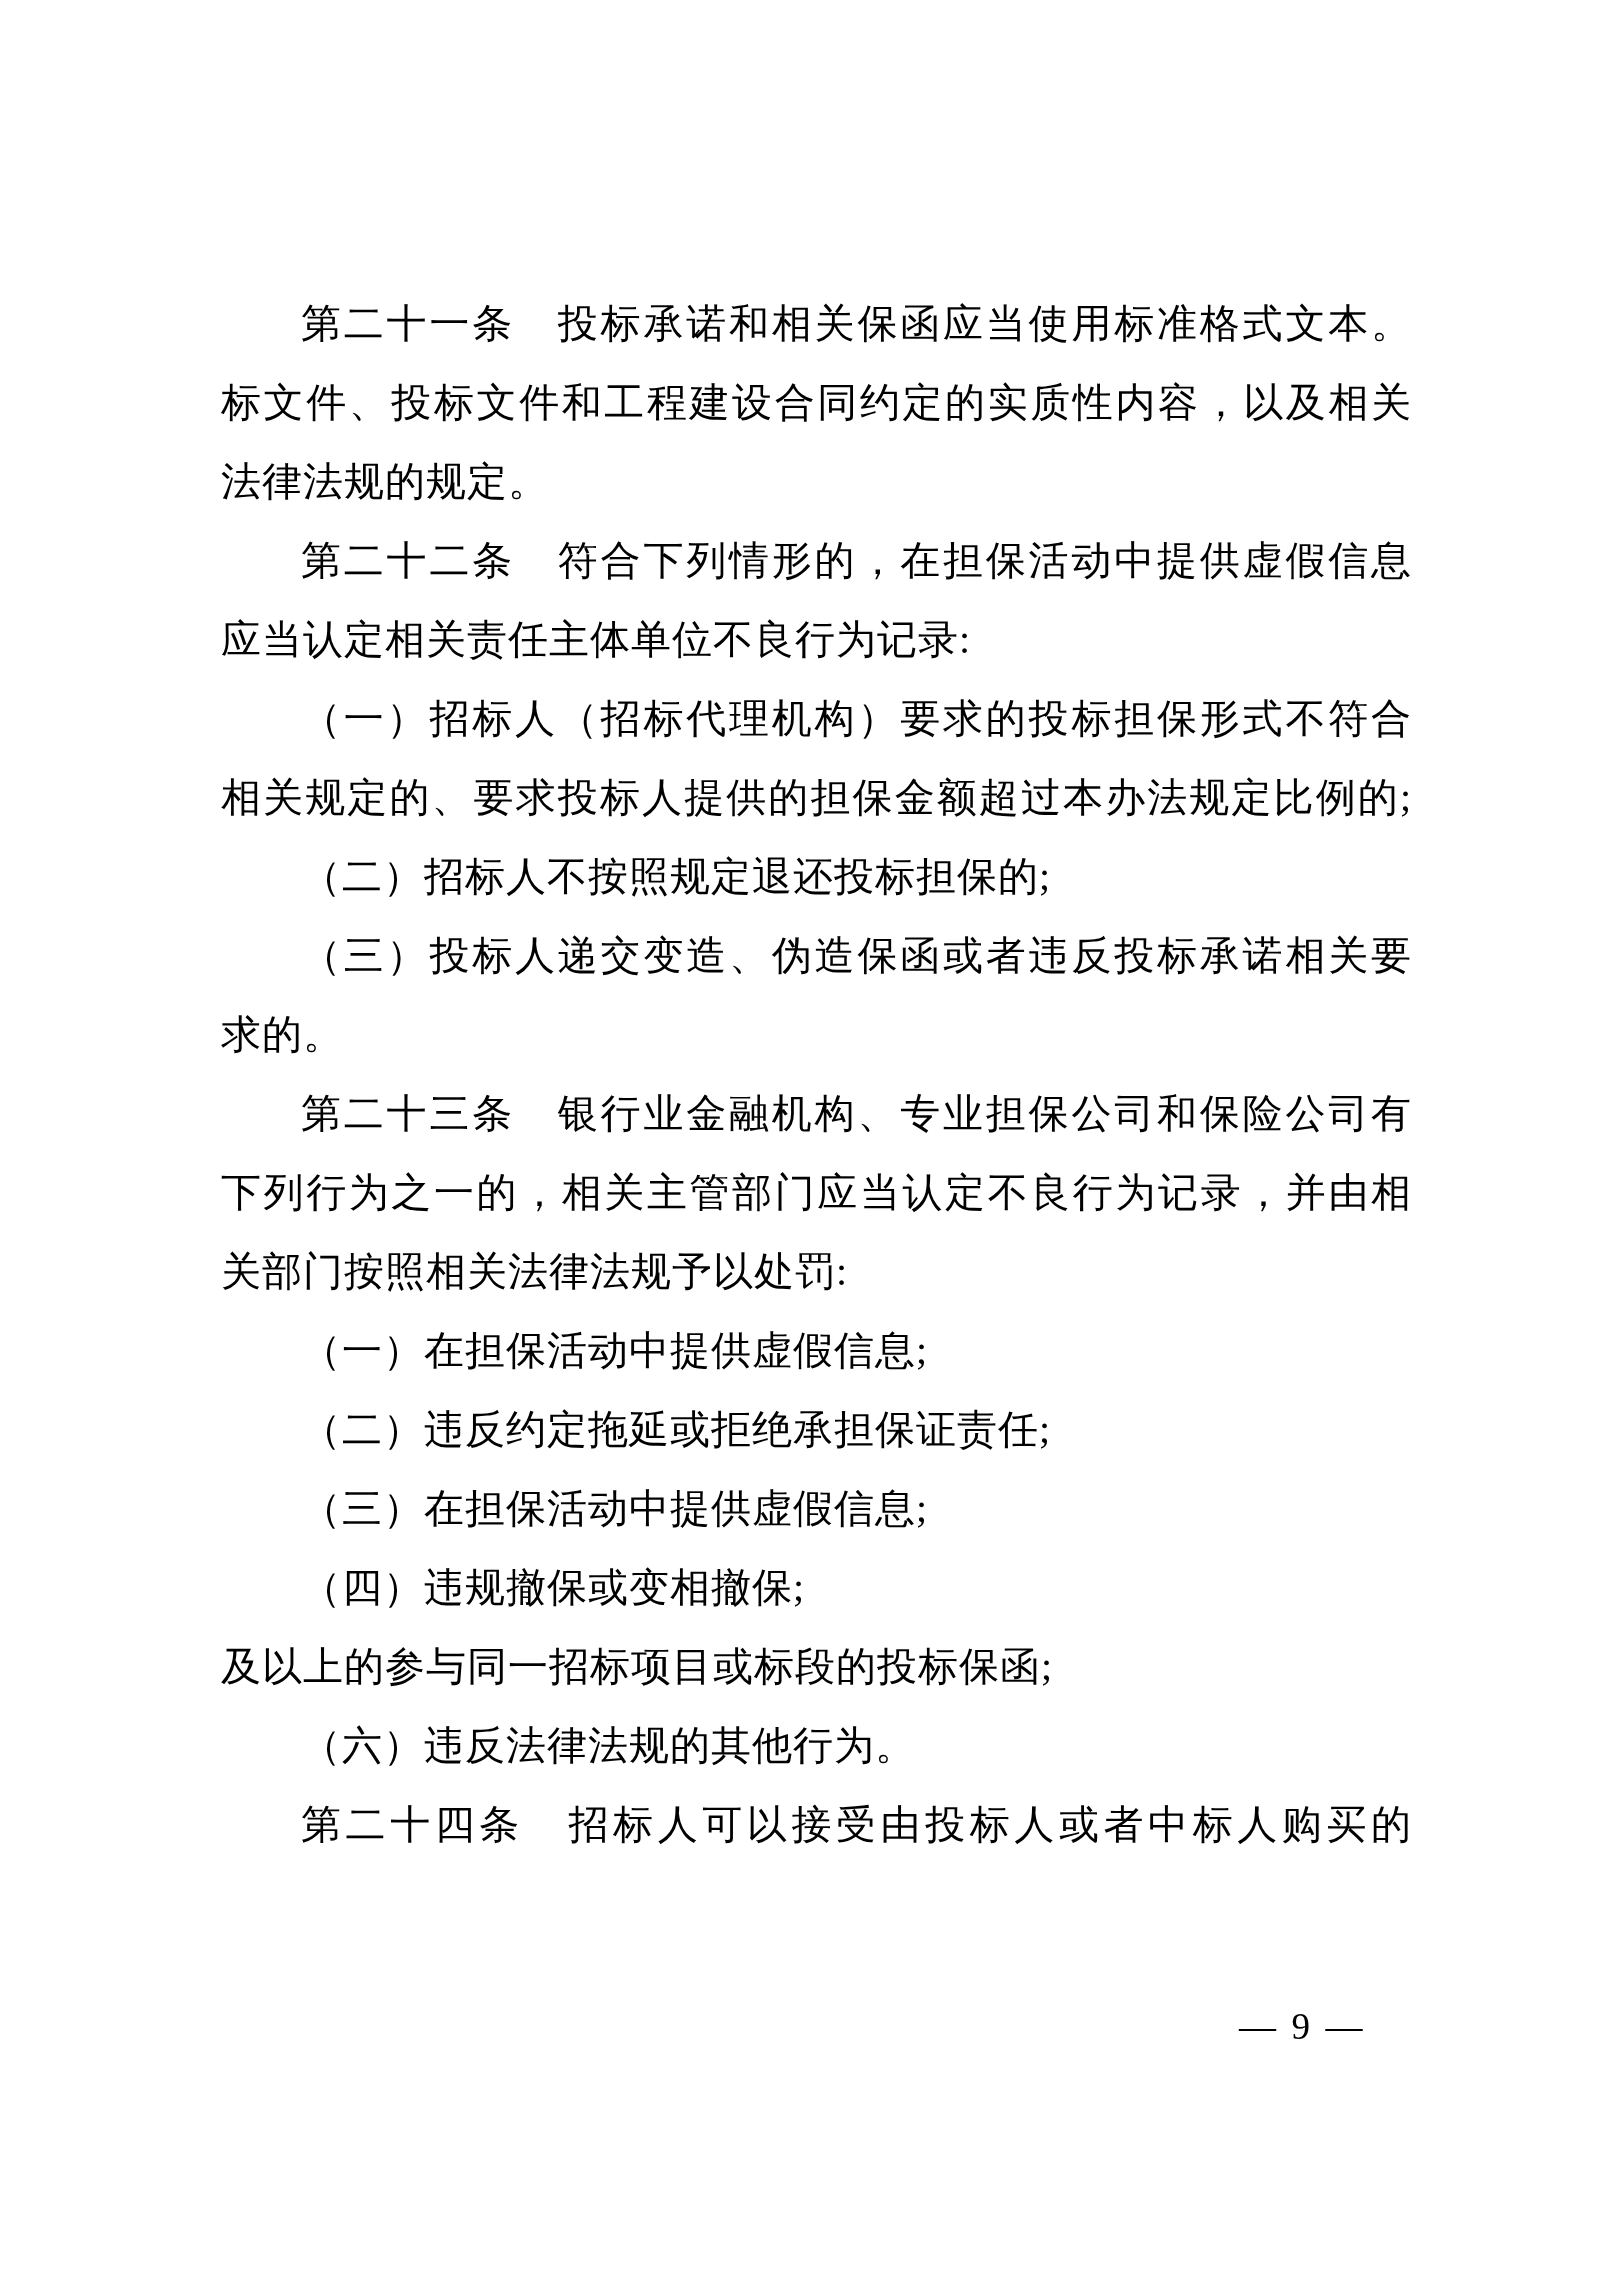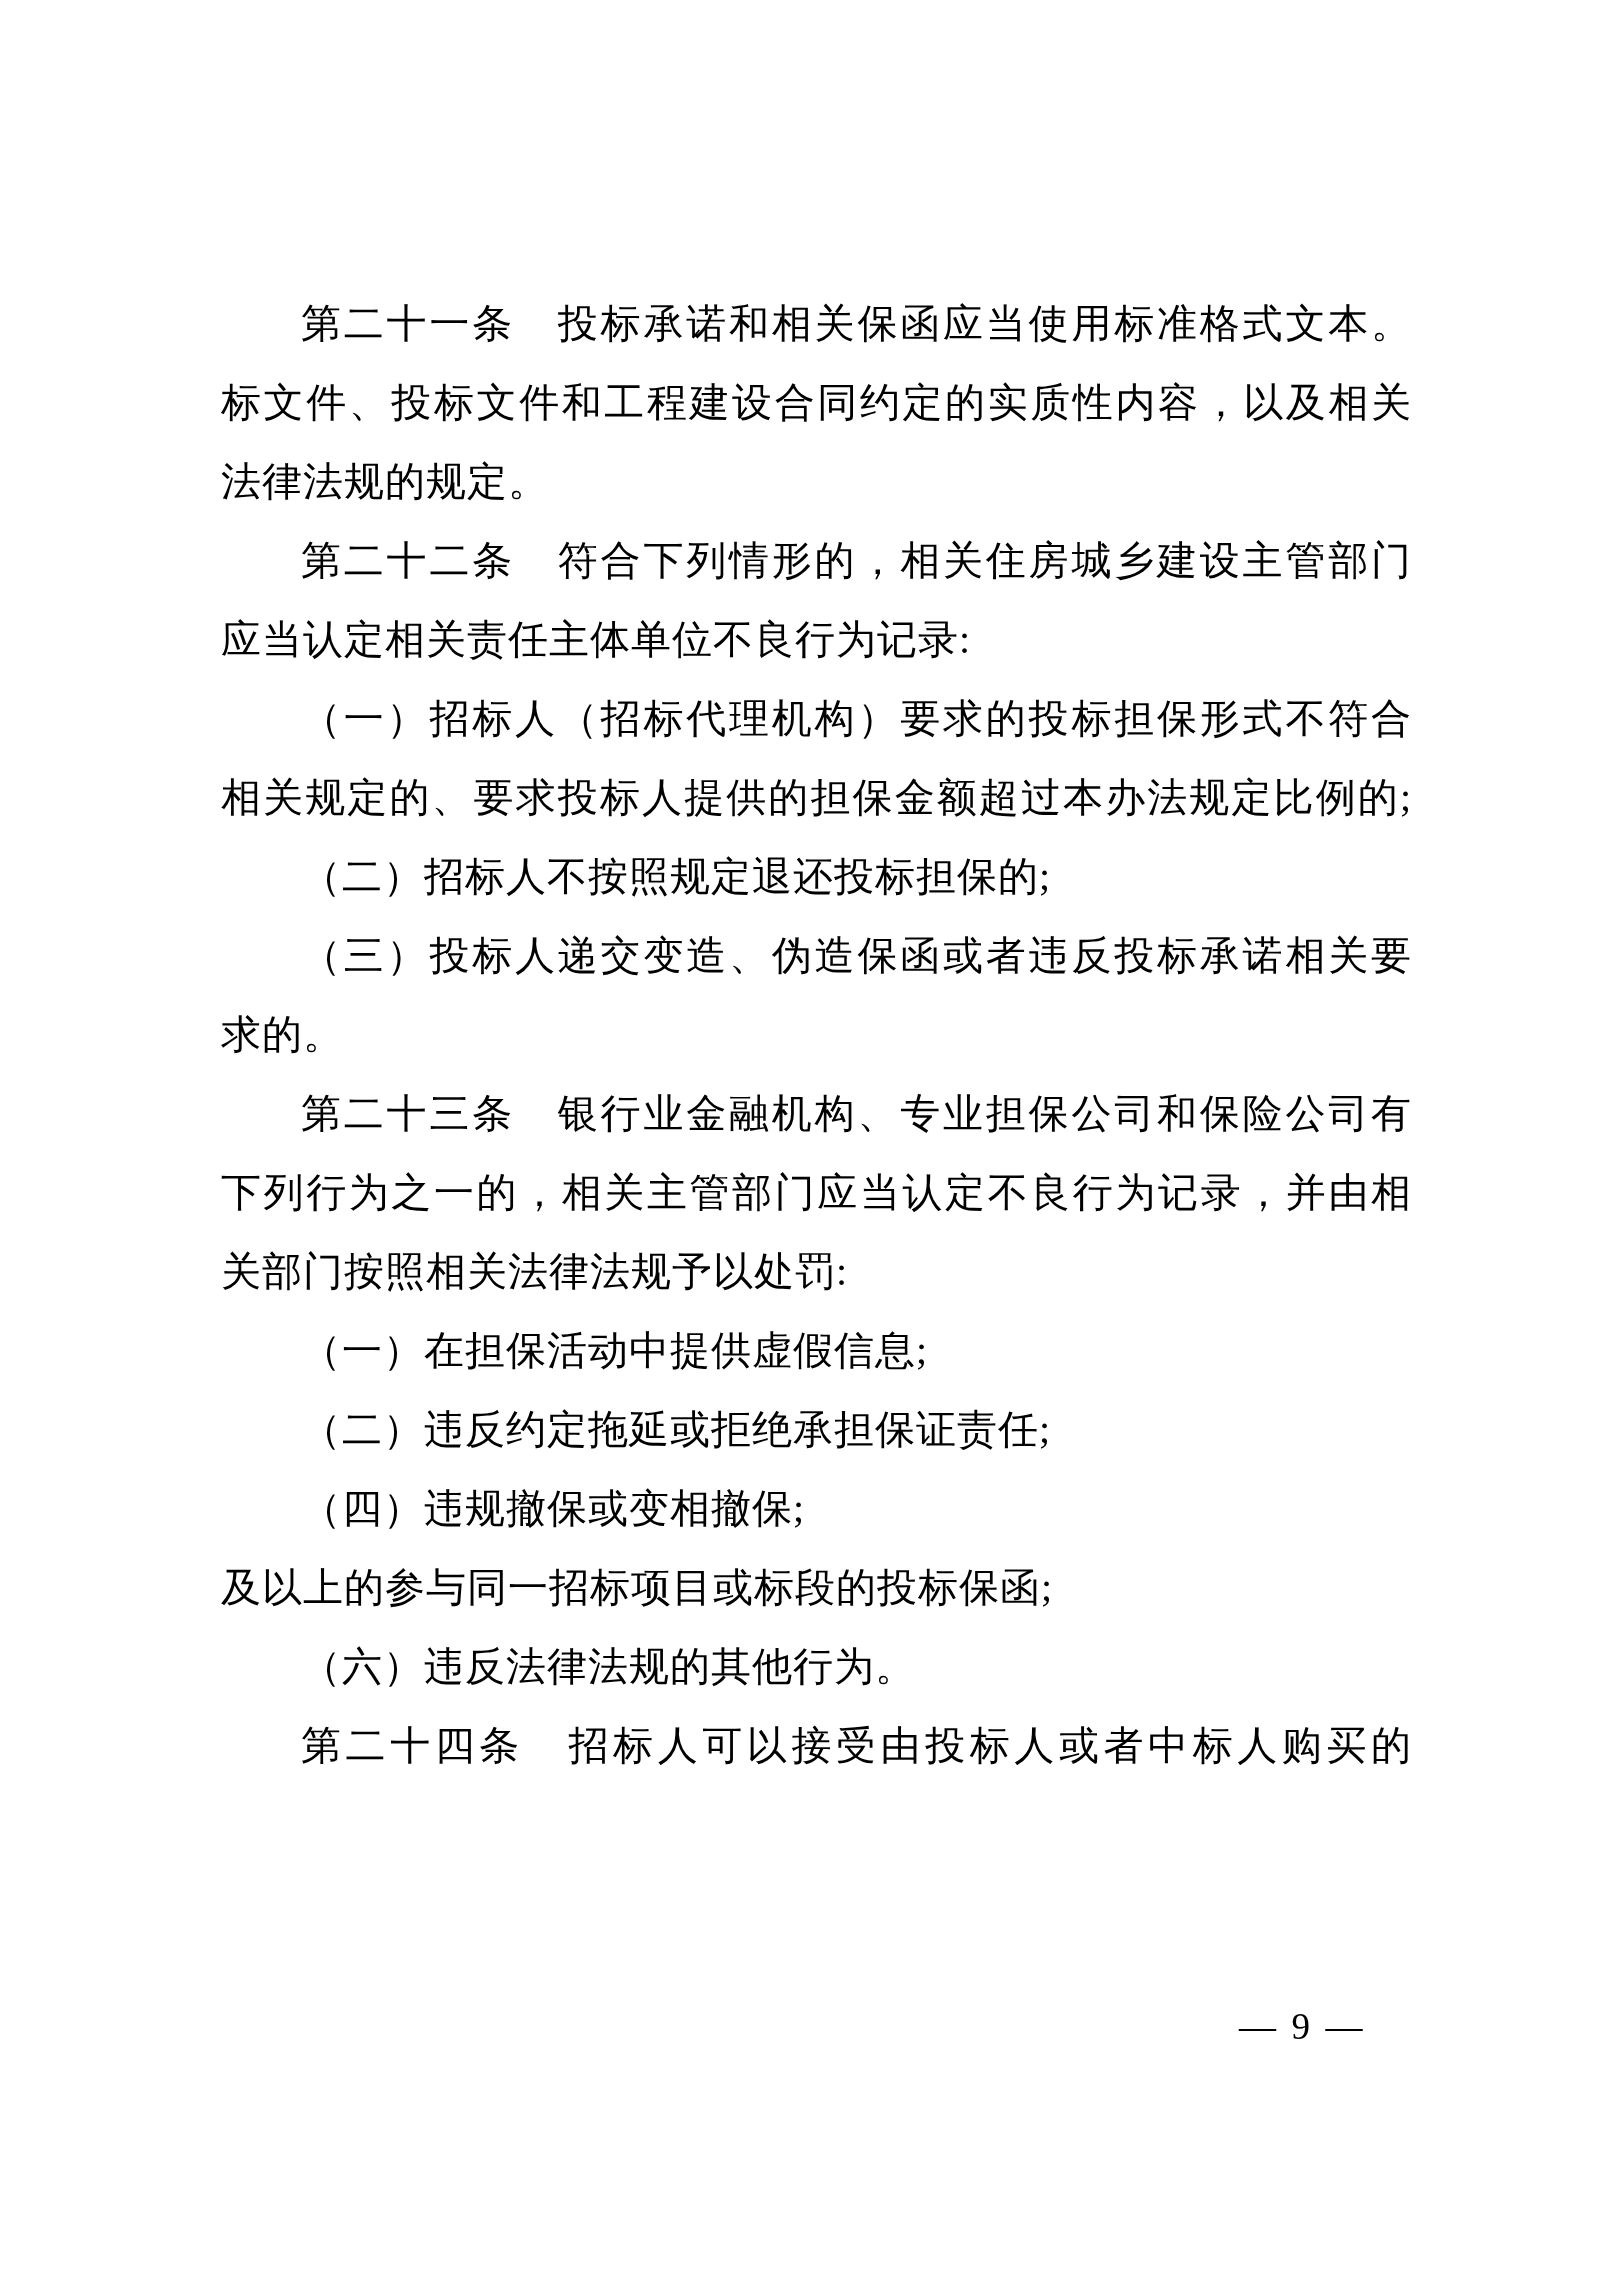--- a/index.html
+++ b/index.html
@@ -59,32 +59,33 @@
   }
 </style>
 </head>
 <body>
 
 <div class="sheet">
   <div class="text-block">
     <div class="text-line indent fill">第二十一条　投标承诺和相关保函应当使用标准格式文本。</div>
     <div class="text-line fill">标文件、投标文件和工程建设合同约定的实质性内容，以及相关</div>
     <div class="text-line">法律法规的规定。</div>
-    <div class="text-line indent fill">第二十二条　符合下列情形的，相关住房城乡建设主管部门</div>
+    <div class="text-line indent fill">第二十二条　符合下列情形的，在担保活动中提供虚假信息</div>
     <div class="text-line">应当认定相关责任主体单位不良行为记录:</div>
     <div class="text-line indent fill">（一）招标人（招标代理机构）要求的投标担保形式不符合</div>
     <div class="text-line fill">相关规定的、要求投标人提供的担保金额超过本办法规定比例的;</div>
     <div class="text-line indent">（二）招标人不按照规定退还投标担保的;</div>
     <div class="text-line indent fill">（三）投标人递交变造、伪造保函或者违反投标承诺相关要</div>
     <div class="text-line">求的。</div>
     <div class="text-line indent fill">第二十三条　银行业金融机构、专业担保公司和保险公司有</div>
     <div class="text-line fill">下列行为之一的，相关主管部门应当认定不良行为记录，并由相</div>
     <div class="text-line">关部门按照相关法律法规予以处罚:</div>
     <div class="text-line indent">（一）在担保活动中提供虚假信息;</div>
     <div class="text-line indent">（二）违反约定拖延或拒绝承担保证责任;</div>
+    <div class="text-line indent">（三）在担保活动中提供虚假信息;</div>
     <div class="text-line indent">（四）违规撤保或变相撤保;</div>
     <div class="text-line">及以上的参与同一招标项目或标段的投标保函;</div>
     <div class="text-line indent">（六）违反法律法规的其他行为。</div>
     <div class="text-line indent fill">第二十四条　招标人可以接受由投标人或者中标人购买的</div>
   </div>
 
   <div class="page-number">— 9 —</div>
 </div>
 
 

